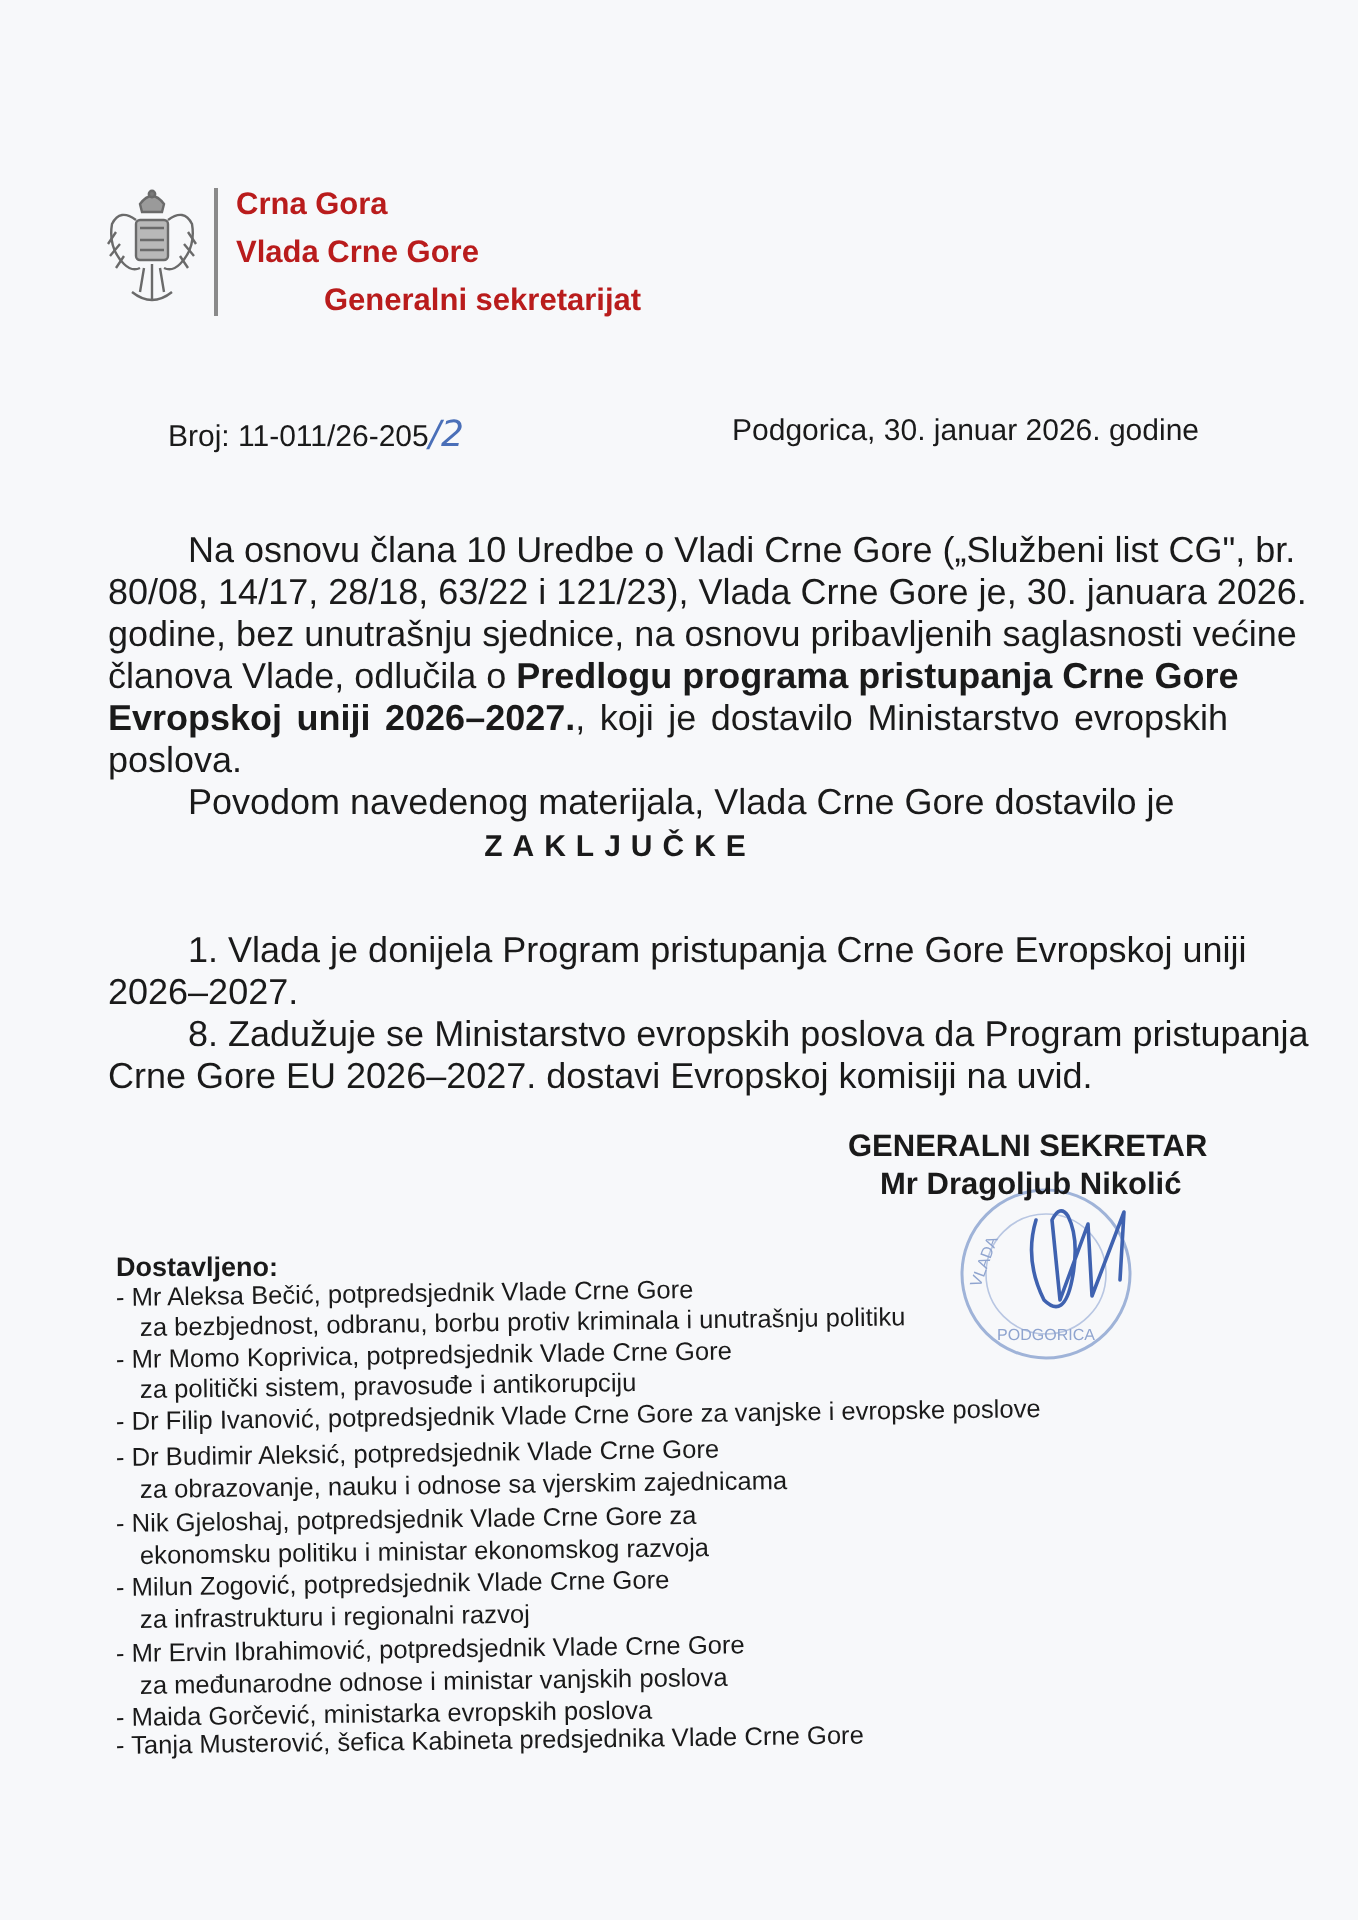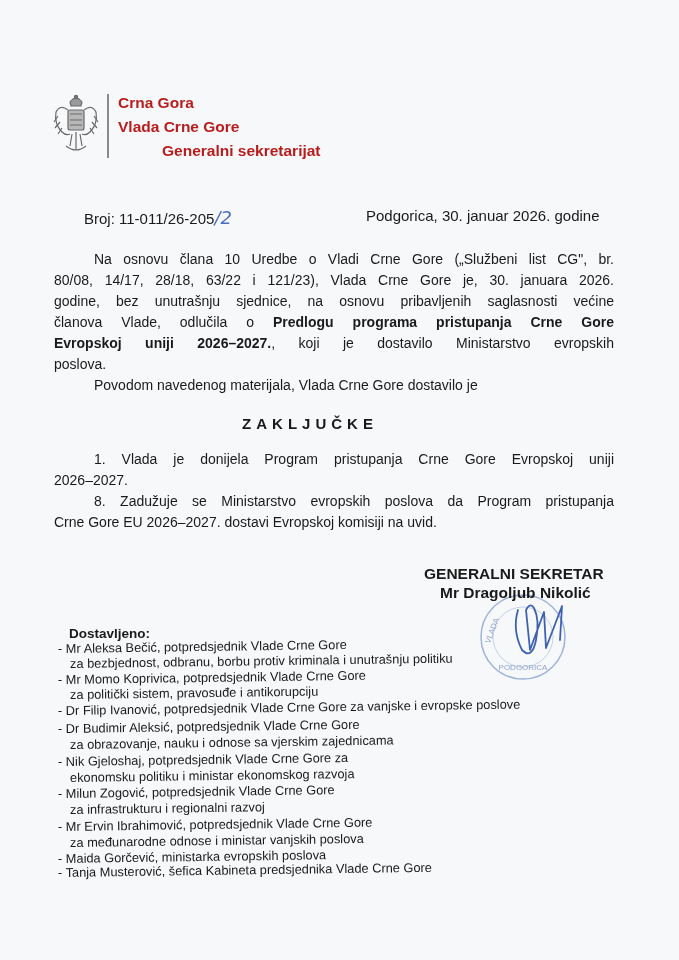--- a/index.html
+++ b/index.html
@@ -10,28 +10,28 @@
       overflow: hidden;
       font-family: "Liberation Sans", sans-serif;
       color: #1a1a1a;
     }
     .abs { position: absolute; }
     .crest { left: 52px; top: 92px; width: 48px; height: 64px; }
     .vrule { left: 107px; top: 94px; width: 1.5px; height: 64px; background: #8a8a8a; }
     .hdr { left: 118px; font-size: 15.5px; font-weight: bold; color: #b91c1c; white-space: nowrap; }
     .meta { font-size: 15px; top: 207px; white-space: nowrap; }
     .hand { color: #4a6fb8; font-family: "DejaVu Sans", sans-serif; font-style: italic; font-size: 18px; }
-    .line { left: 54px; font-size: 14px; white-space: nowrap; line-height: 18px; }
+    .line { left: 54px; font-size: 18px; white-space: nowrap; line-height: 18px; margin-top: 16px; }
     .just { width: 560px; text-align: justify; text-align-last: justify; }
     .b { font-weight: bold; }
     .title { left: 0; width: 620px; text-align: center; top: 415px; font-size: 15px; font-weight: bold; letter-spacing: 5px; }
     .sig { font-size: 15.5px; font-weight: bold; white-space: nowrap; }
     .dist { left: 58px; font-size: 12.8px; white-space: nowrap; line-height: 14px; transform: rotate(-0.8deg); transform-origin: left center; }
     .dist.cont { left: 70px; }
-    .dhead { left: 69px; top: 626px; font-size: 13.5px; font-weight: bold; }
+    .dhead { left: 58px; top: 626px; font-size: 13.5px; font-weight: bold; }
     .stamp { left: 478px; top: 592px; width: 90px; height: 90px; }
     .signature { left: 510px; top: 600px; width: 80px; height: 60px; }
   </style>
 </head>
 <body>
 
 <svg class="abs crest" viewBox="0 0 48 64">
   <g fill="none" stroke="#6a6a6a" stroke-width="1.2">
     <path d="M18 10 Q24 2 30 10 L29 14 L19 14 Z" fill="#9a9a9a"></path>
     <circle cx="24" cy="5" r="1.6" fill="#7a7a7a"></circle>

